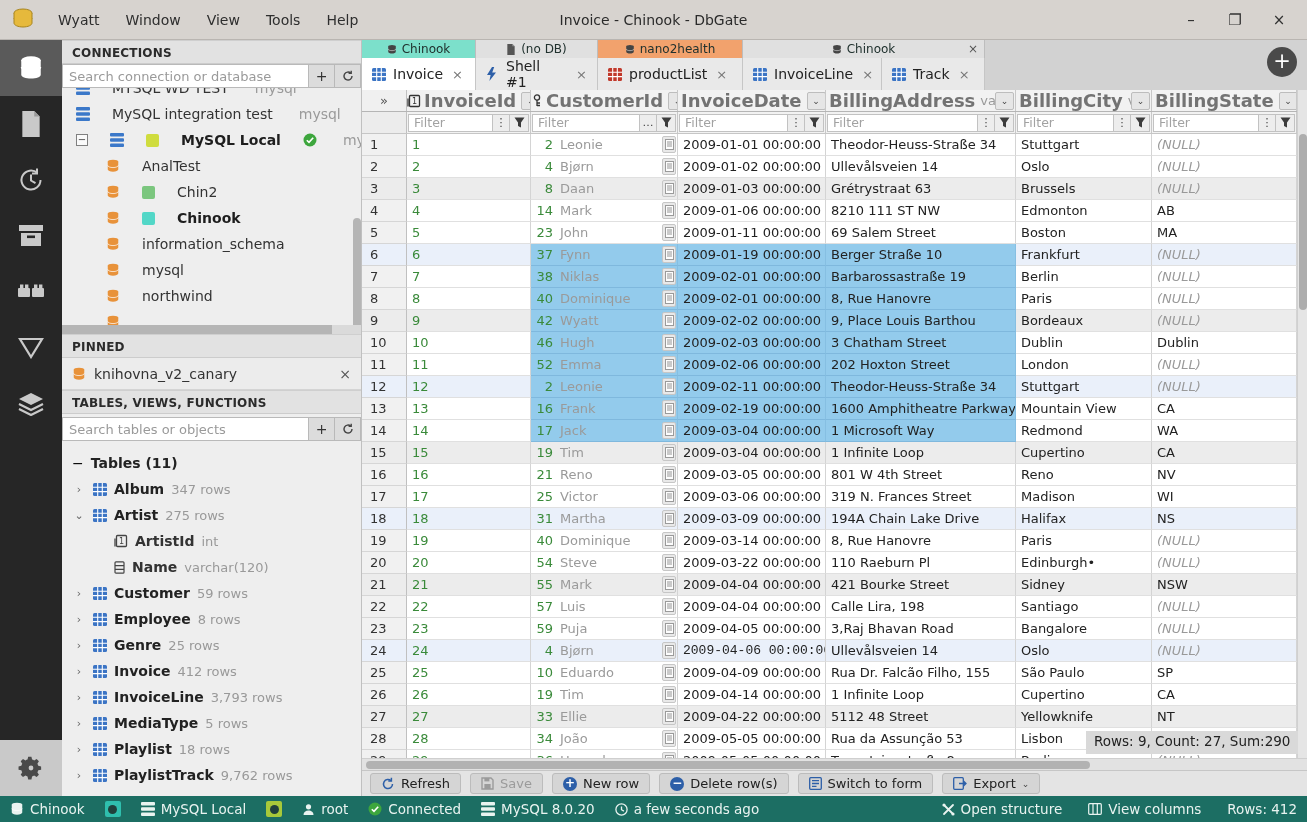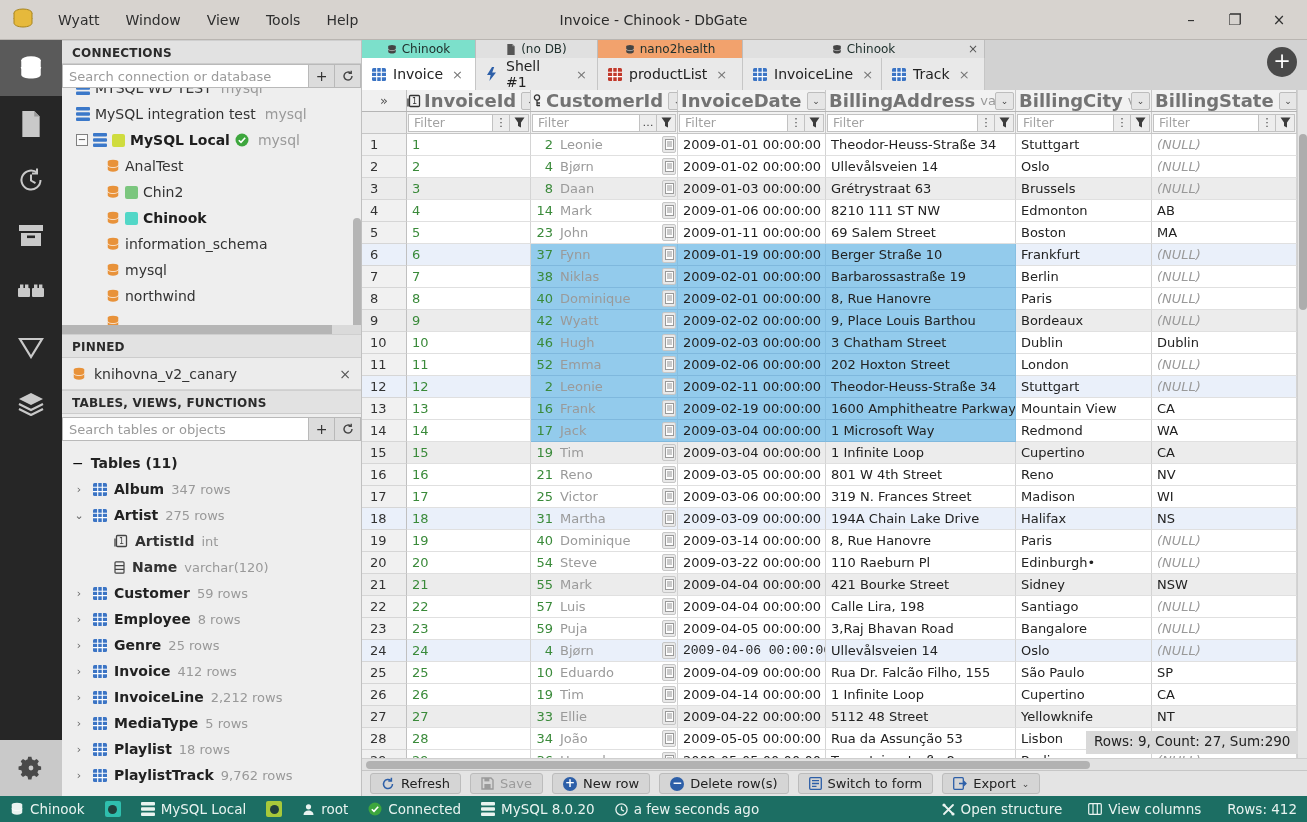--- a/index.html
+++ b/index.html
@@ -23,21 +23,21 @@
   .rail-item.bottom { margin-top:auto; background:#c9c9c9; }
 
   
   #sidebar { position:absolute; left:62px; top:40px; bottom:26px; width:300px; background:#eeeeee; border-right:1px solid #c0c0c0; }
   .sec-h { height:24px; line-height:24px; background:#e2e2e2; border-top:1px solid #cfcfcf; border-bottom:1px solid #cccccc; font-size:12px; font-weight:bold; color:#2b2b2b; padding-left:10px; letter-spacing:.2px; }
   .searchrow { height:24px; display:flex; background:#eee; }
   .searchrow input { flex:1; border:1px solid #b9b9b9; font-size:13px; padding:0 6px; font-family:"DejaVu Sans",sans-serif; color:#333; background:#fff; outline:none; }
   .searchrow input::placeholder { color:#9a9a9a; }
   .sq-btn { width:26px; height:24px; background:#dcdcdc; border:1px solid #b9b9b9; border-left:none; font-size:14px; color:#333; display:flex; align-items:center; justify-content:center; }
   #conn-tree { height:246px; overflow:hidden; position:relative; }
-  .tree-item { height:26px; display:flex; align-items:center; font-size:14px; color:#333; padding-left:14px; gap:5px; white-space:nowrap; }
+  .tree-item { height:26px; display:flex; align-items:center; font-size:14px; color:#333; padding-left:14px; gap:22px; white-space:nowrap; }
   .tree-item .typ { color:#9a9a9a; margin-left:4px; }
   .tree-item.bold .lbl { font-weight:bold; color:#1e1e1e; }
   .tree-item .expander { width:12px; height:12px; border:1px solid #808080; background:#fafafa; font-size:10px; line-height:10px; text-align:center; color:#444; flex:0 0 auto; }
   .swatch { width:13px; height:13px; border-radius:2px; flex:0 0 auto; }
   .indent1 { padding-left:44px; }
   #conn-vscroll { position:absolute; right:0; top:130px; width:8px; height:116px; background:#b5b5b5; border-radius:4px; }
   #conn-hscroll { position:absolute; left:0; bottom:0; height:9px; width:100%; background:#dadada; }
   #conn-hscroll .thumb { height:9px; width:270px; background:#b5b5b5; }
   #pinned-item { height:32px; display:flex; align-items:center; gap:8px; padding:0 10px; font-size:14px; color:#333; background:#ececec; border-bottom:1px solid #d4d4d4; }
   #pinned-item .x { margin-left:auto; color:#555; font-size:14px; }
@@ -468,21 +468,21 @@
       </div>
       <div class="t-row">
         <span class="chev">›</span>
         <span class="ico">
           <svg width="14" height="13" viewBox="0 0 14 13">
             <rect width="14" height="13" rx="1.5" fill="#3b74c4"></rect>
             <path d="M0 4.2h14M0 8.6h14M4.7 0v13M9.3 0v13" stroke="#fff" stroke-width="1.1"></path>
           </svg>
         </span>
         <span class="lbl">InvoiceLine</span>
-        <span class="cnt">2,212 rows</span>
+        <span class="cnt">3,793 rows</span>
       </div>
       <div class="t-row">
         <span class="chev">›</span>
         <span class="ico">
           <svg width="14" height="13" viewBox="0 0 14 13">
             <rect width="14" height="13" rx="1.5" fill="#3b74c4"></rect>
             <path d="M0 4.2h14M0 8.6h14M4.7 0v13M9.3 0v13" stroke="#fff" stroke-width="1.1"></path>
           </svg>
         </span>
         <span class="lbl">MediaType</span>

